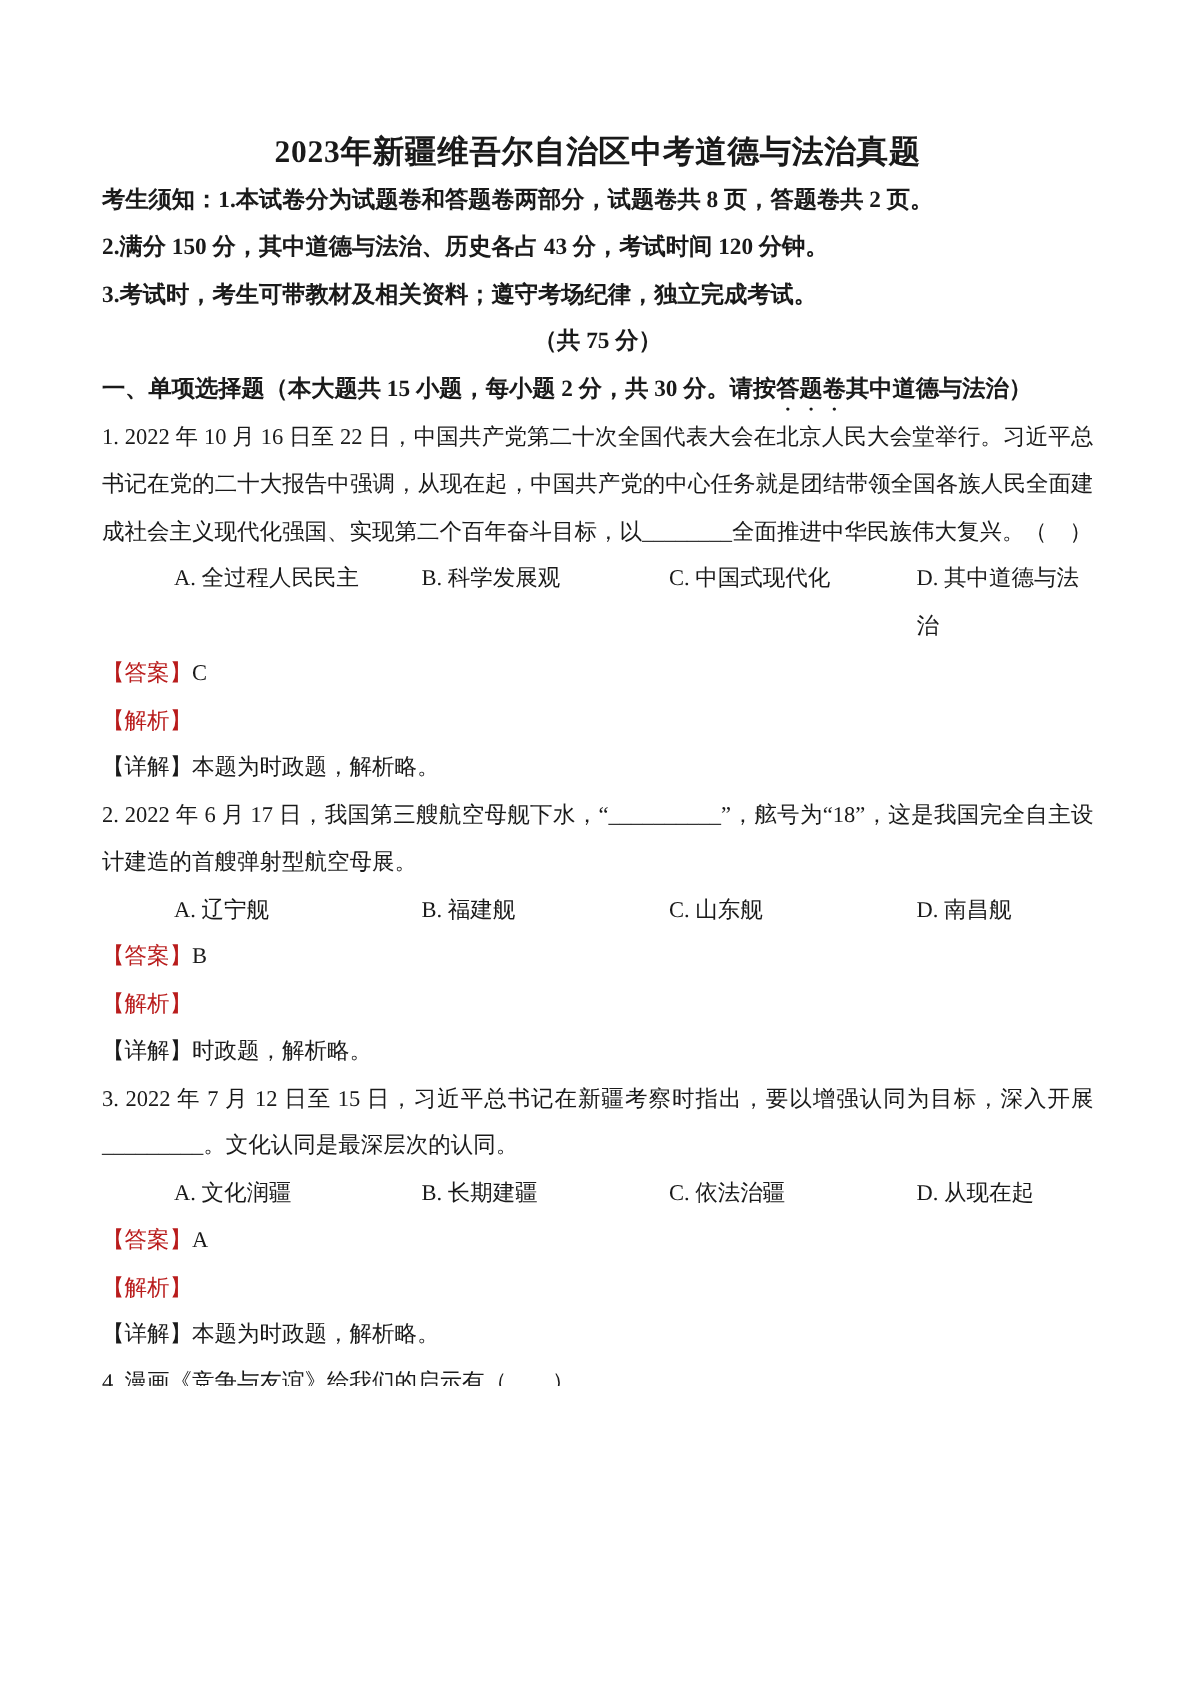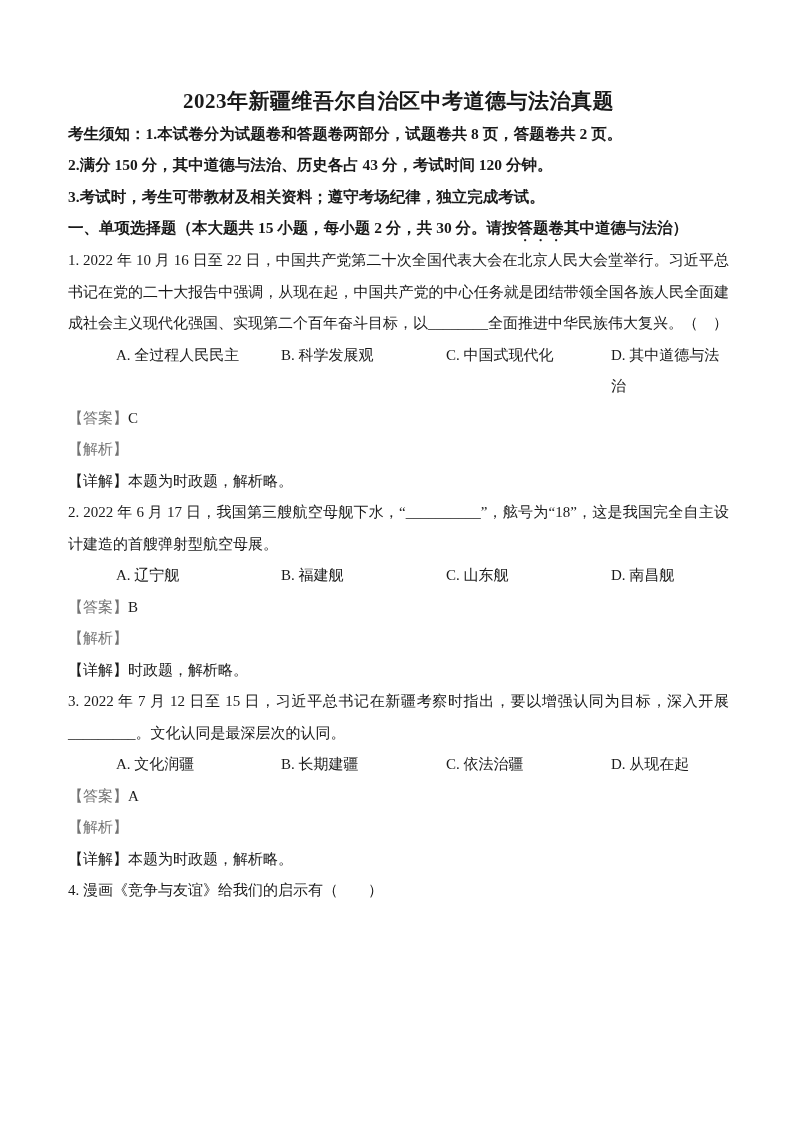--- a/index.html
+++ b/index.html
@@ -43,33 +43,34 @@
     text-emphasis-position: under right;
     -webkit-text-emphasis-position: under;
   }
   .stem {
     text-align: justify;
     text-justify: inter-ideograph;
   }
   .options { display: flex; margin-left: 48px; }
   .opt { width: 165px; flex: 0 0 165px; }
   .opt:last-child { width: auto; flex: 1 1 auto; }
-  .blue { color: #737373; }
+  .blue { color: #b91c1c; }
 </style>
 </head>
 <body>
 
 <div class="page">
 
   <h1 class="doc-title">2023年新疆维吾尔自治区中考道德与法治真题</h1>
 
   <p class="notice">考生须知：1.本试卷分为试题卷和答题卷两部分，试题卷共 8 页，答题卷共 2 页。</p>
   <p class="notice">2.满分 150 分，其中道德与法治、历史各占 43 分，考试时间 120 分钟。</p>
   <p class="notice">3.考试时，考生可带教材及相关资料；遵守考场纪律，独立完成考试。</p>
 
+  <p class="score-note">（共 75 分）</p>
 
   <p class="section-header"><span>一、单项选择题（本大题共 15 小题，每小题 2 分，共 30 分。请按</span><span class="emph">答题卷</span><span>其中道德与法治）</span></p>
 
   <div>
     <p class="stem">1. 2022 年 10 月 16 日至 22 日，中国共产党第二十次全国代表大会在北京人民大会堂举行。习近平总书记在党的二十大报告中强调，从现在起，中国共产党的中心任务就是团结带领全国各族人民全面建成社会主义现代化强国、实现第二个百年奋斗目标，以________全面推进中华民族伟大复兴。（　）</p>
     <div class="options">
       <span class="opt">A. 全过程人民民主</span>
       <span class="opt">B. 科学发展观</span>
       <span class="opt">C. 中国式现代化</span>
       <span class="opt">D. 其中道德与法治</span>

